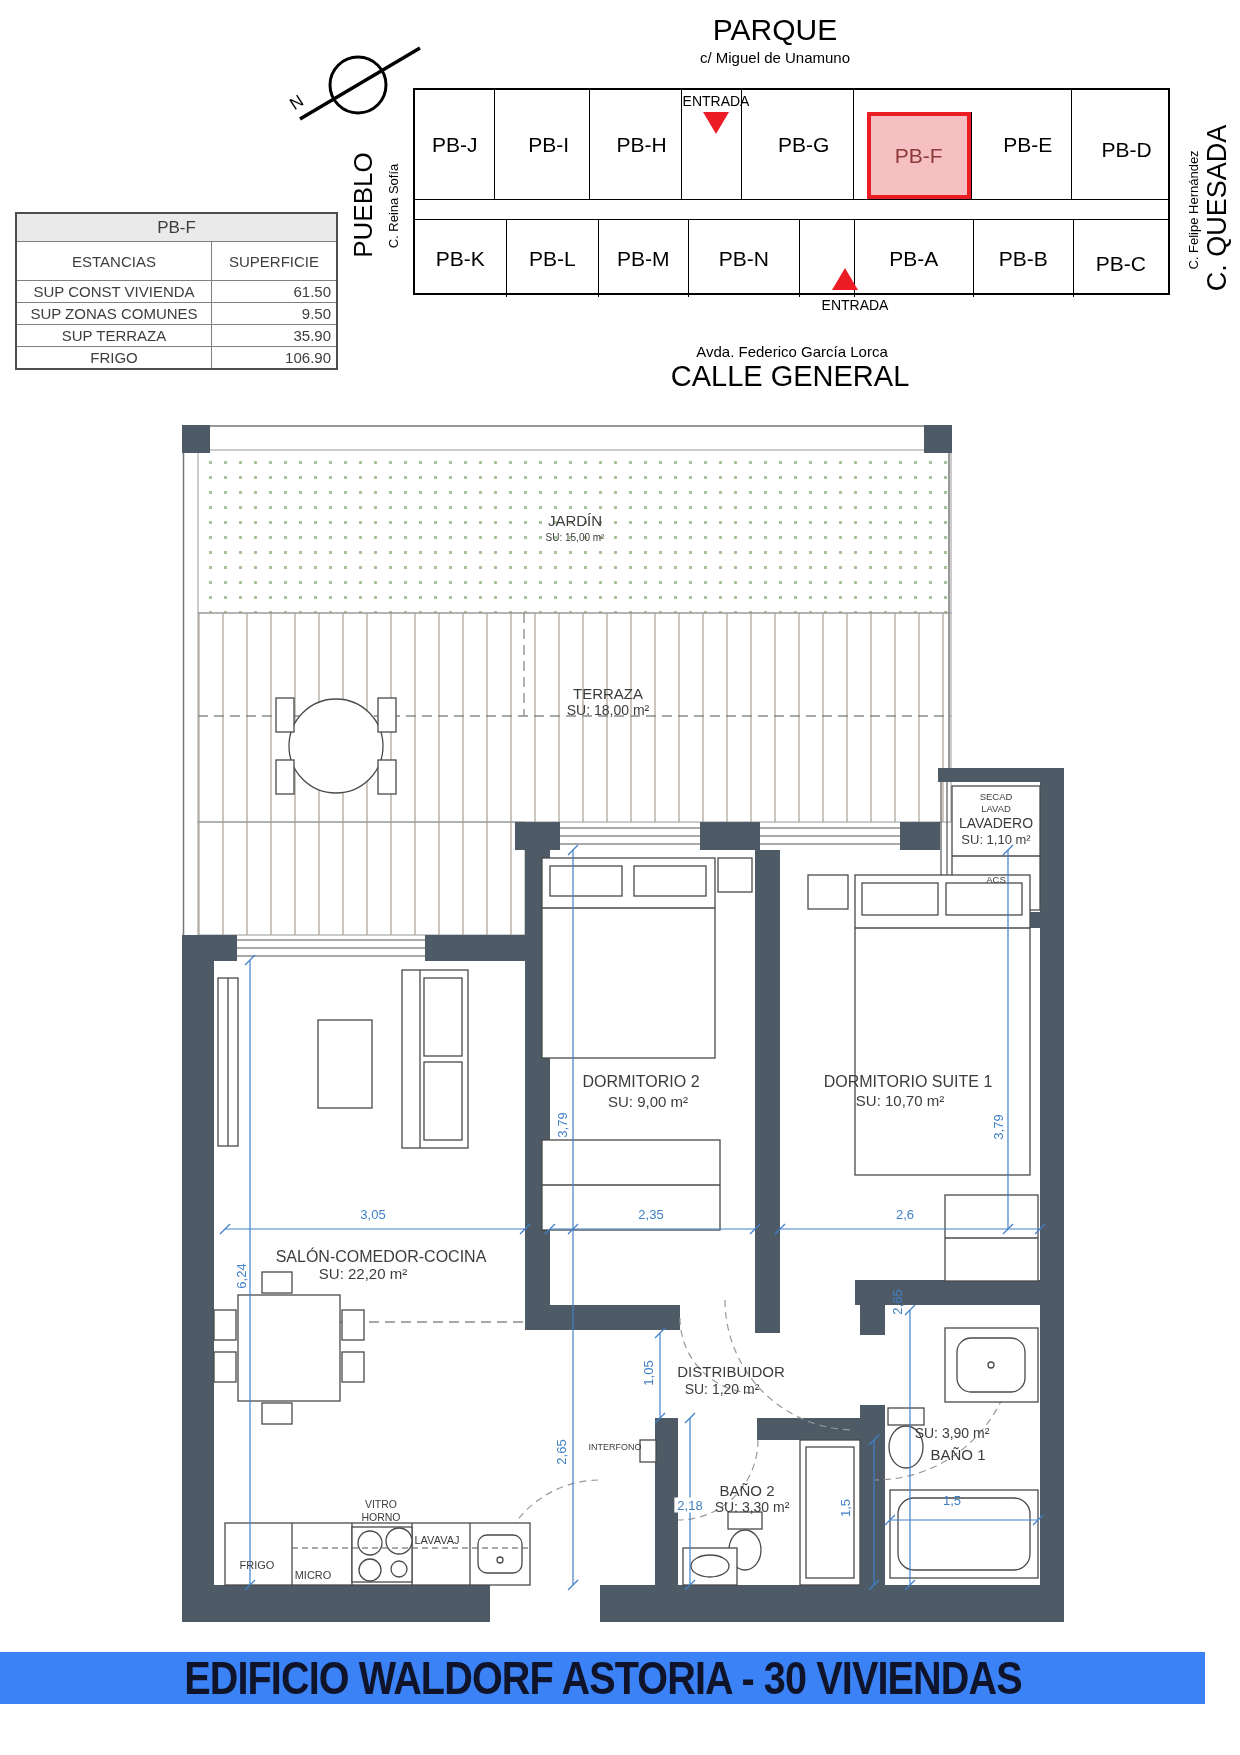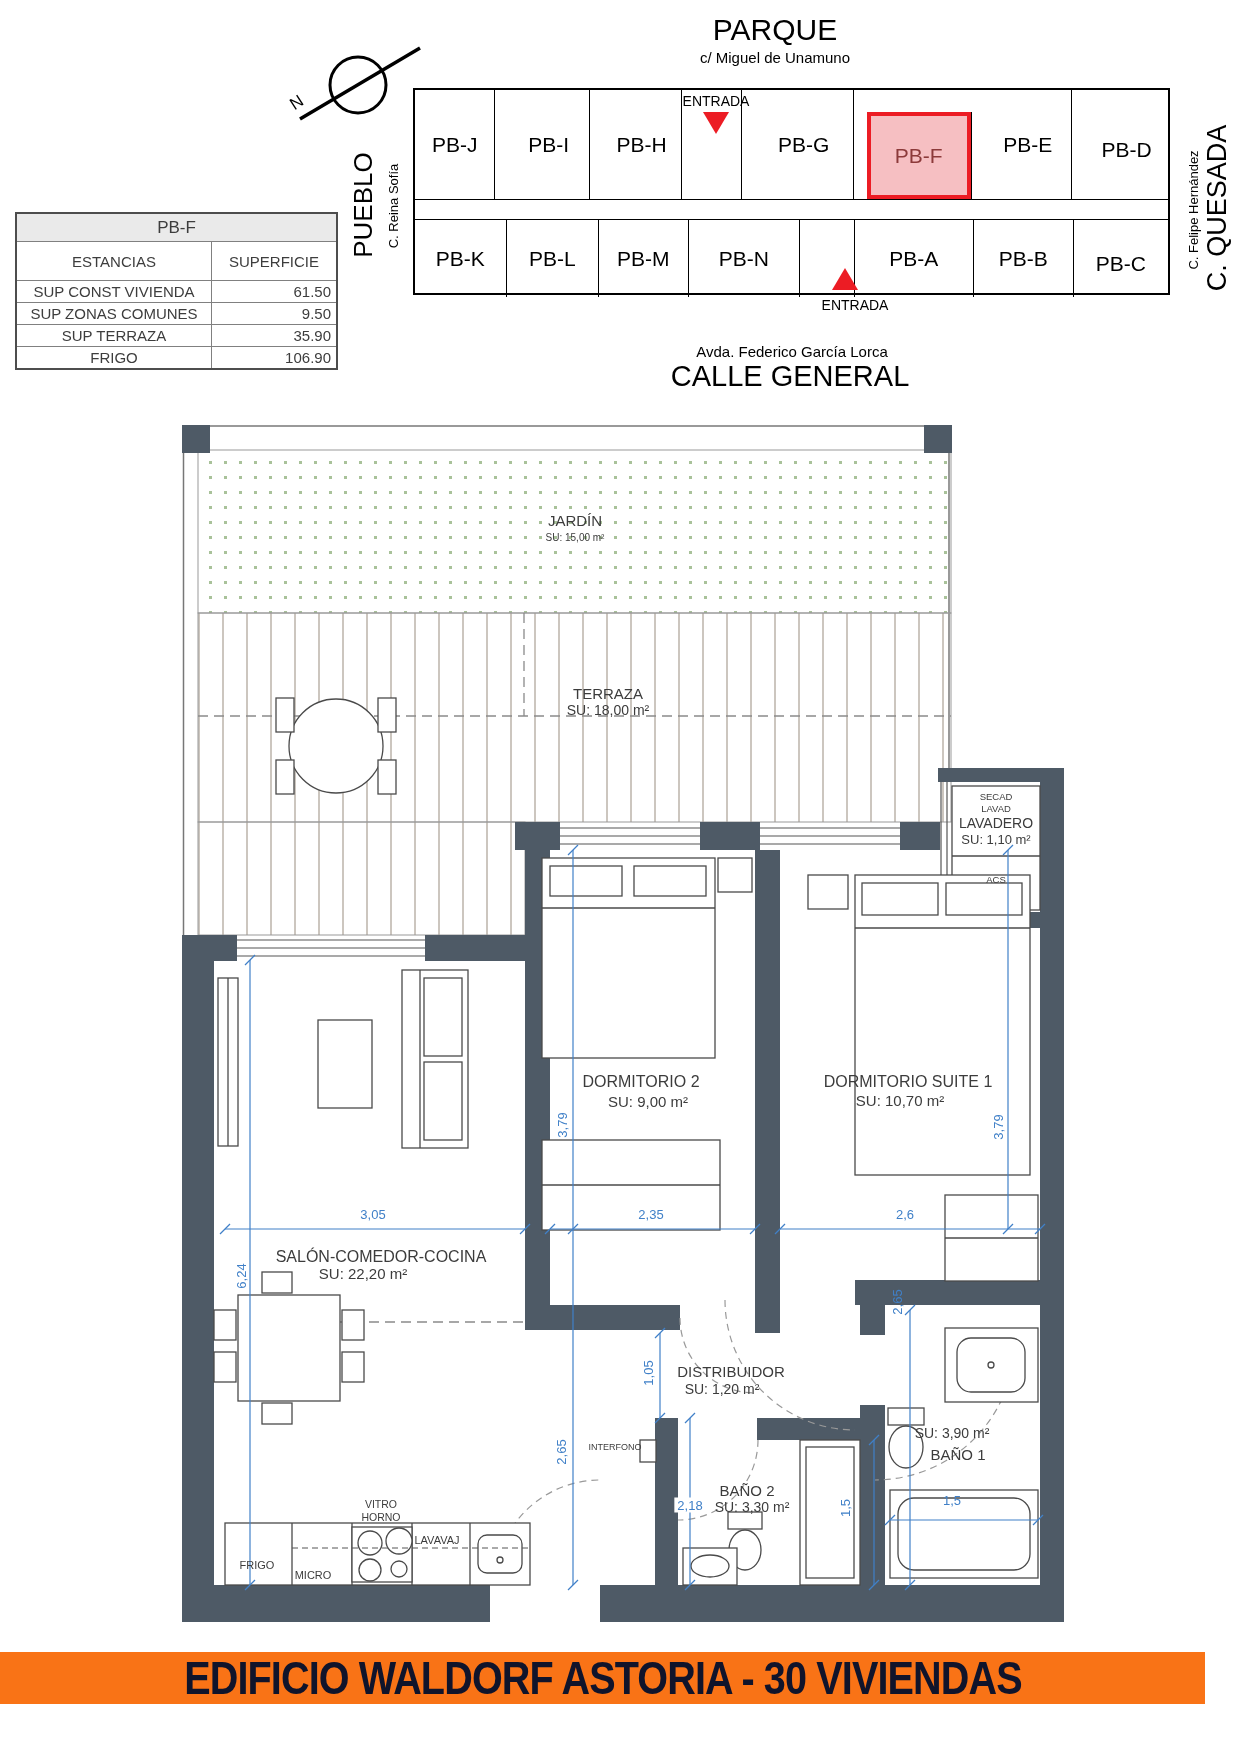--- a/index.html
+++ b/index.html
@@ -30,21 +30,21 @@
   .st-l{display:flex;align-items:center;justify-content:center;}
   .st-v{display:flex;align-items:center;justify-content:flex-end;padding-right:5px;border-left:1px solid #808080;}
   
   .pat{position:absolute;z-index:1;}
   #jardin-pat{left:198px;top:450px;width:753px;height:163px;background-image:radial-gradient(#a9c29a 1.6px,transparent 1.8px);background-size:15px 15px;background-position:5px 5px;}
   #terraza-pat{left:198px;top:613px;width:753px;height:209px;}
   #terraza-ext{left:198px;top:822px;width:327px;height:113px;}
   .stripes{background:repeating-linear-gradient(90deg,#ccc6bf 0 2px,transparent 2px 24px);}
   #plan-svg{position:absolute;left:0;top:0;z-index:2;}
   
-  #footer{position:absolute;left:0;top:1652px;width:1205px;height:52px;background:#f97316;display:flex;align-items:center;justify-content:center;z-index:4;}
+  #footer{position:absolute;left:0;top:1652px;width:1205px;height:52px;background:#3b82f6;display:flex;align-items:center;justify-content:center;z-index:4;}
   #footer span{font-weight:bold;font-size:46px;color:#10142b;transform:scaleX(0.86);letter-spacing:-1px;white-space:nowrap;}
 </style>
 </head>
 <body>
 
 <div id="page">
 
   <div class="lbl blk" style="left:775px;top:30px;font-size:30px;">PARQUE</div>
   <div class="lbl blk" style="left:775px;top:57px;font-size:15px;">c/ Miguel de Unamuno</div>
   <div class="lbl blk" style="left:716px;top:101px;font-size:14px;">ENTRADA</div>

